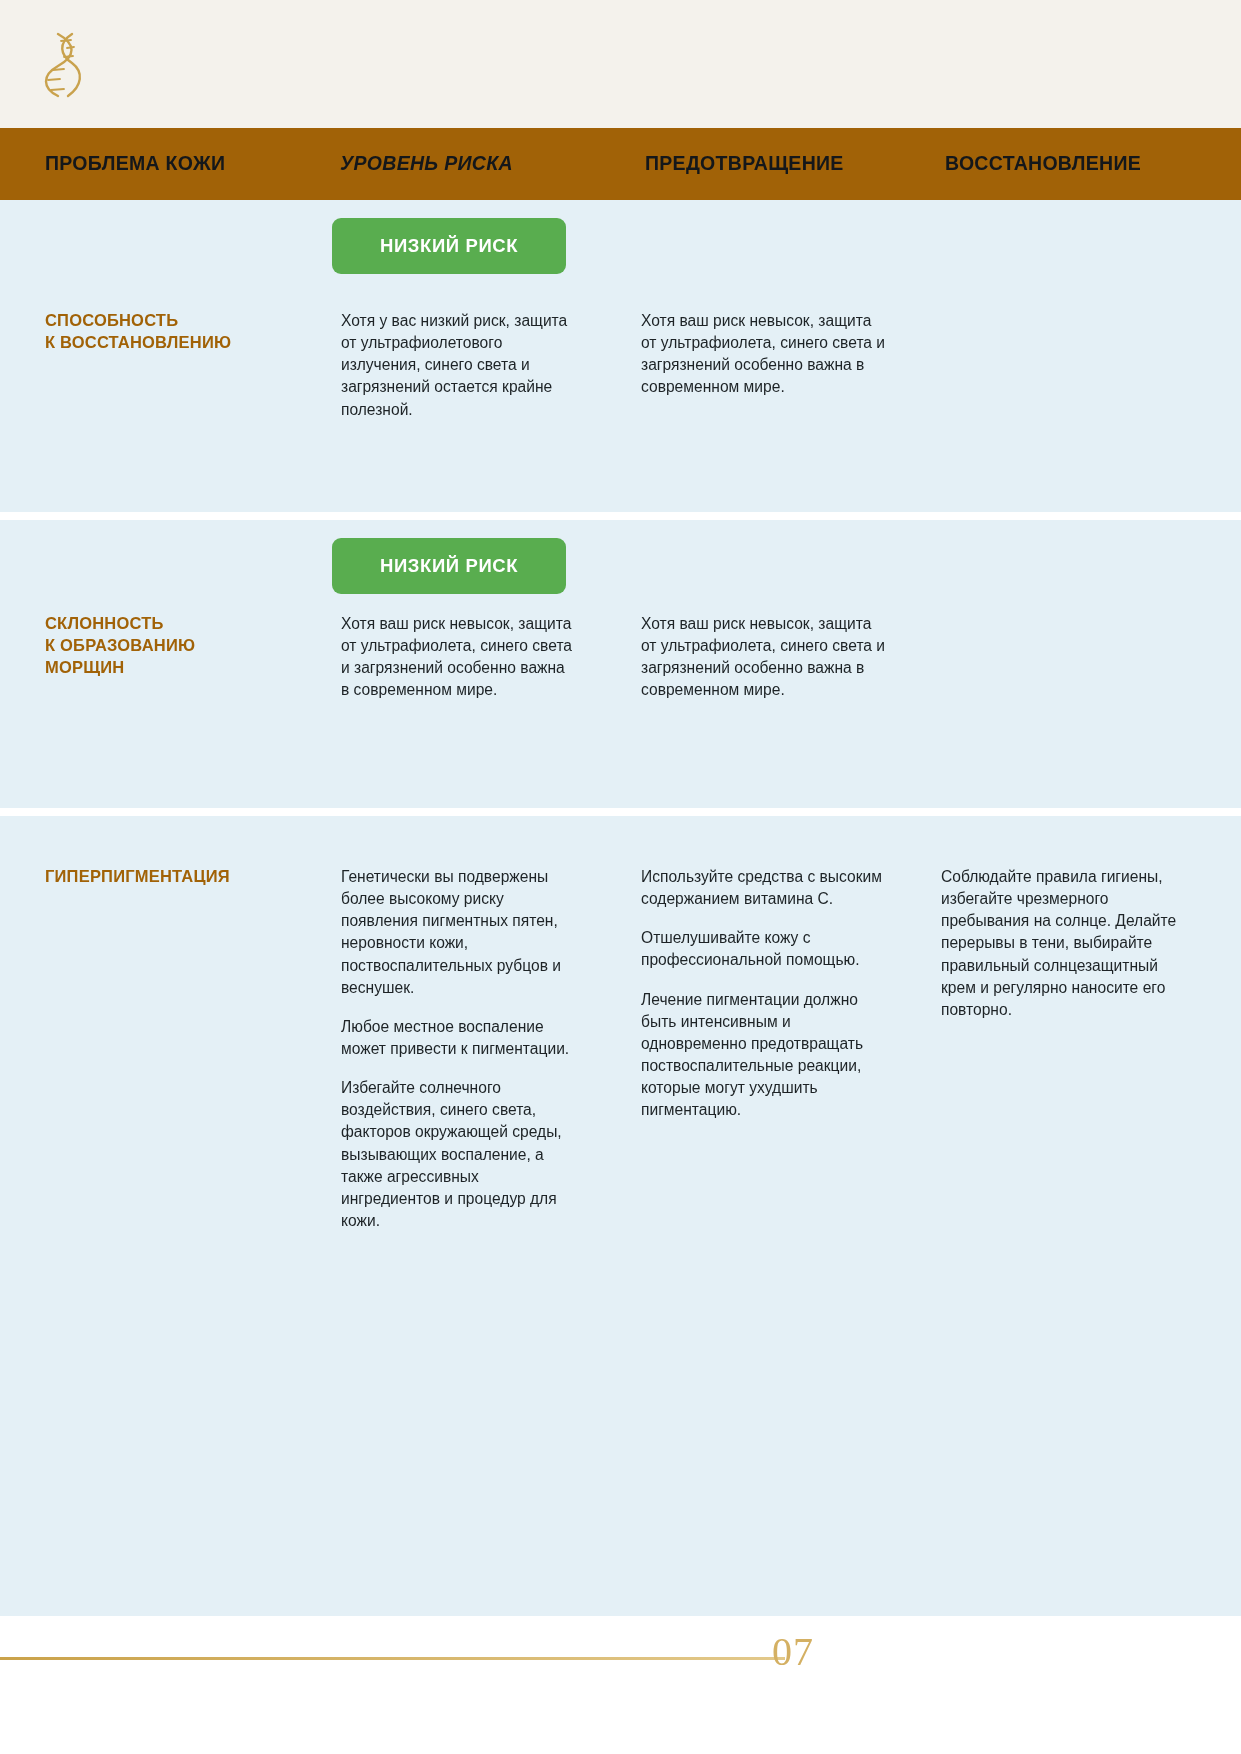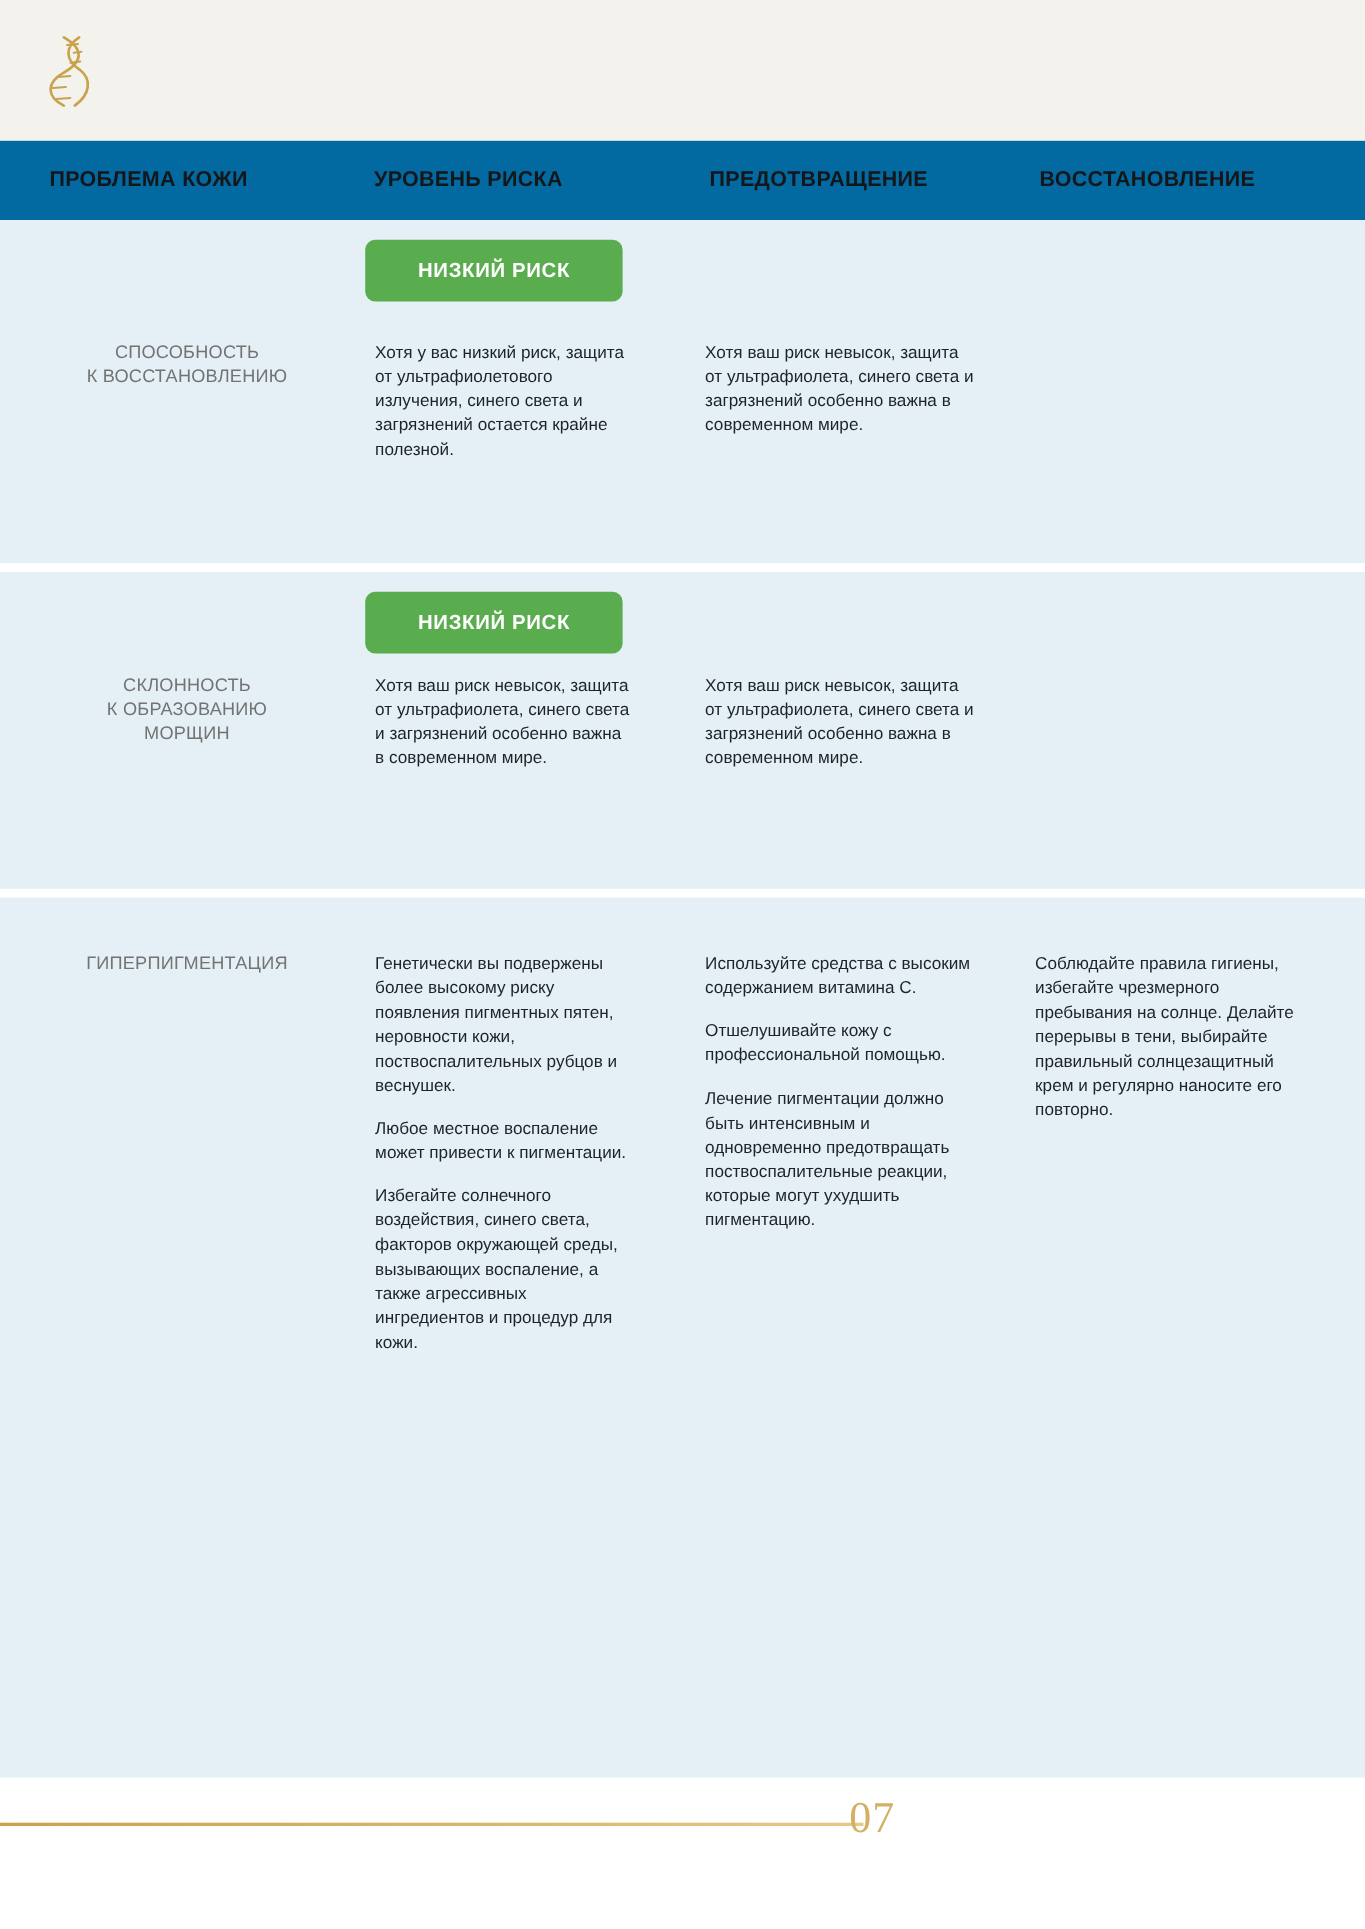--- a/index.html
+++ b/index.html
@@ -36,59 +36,58 @@
     height: 70px;
   }
 
   
   .col-headers {
     position: absolute;
     left: 0;
     top: 128px;
     width: 1241px;
     height: 72px;
-    background: #0369a1;
+    background: #a16207;
   }
   .col-head {
     position: absolute;
     top: 24px;
     font-size: 19.5px;
     font-weight: bold;
     letter-spacing: 0.3px;
     color: #14171a;
     text-transform: uppercase;
     white-space: nowrap;
   }
   .ch1 { left: 45px; }
-  .ch2 { left: 340px; }
+  .ch2 { left: 340px; font-style: italic; }
   .ch3 { left: 645px; text-align: center; }
   .ch4 { left: 945px; }
 
   
   .row {
     position: absolute;
     left: 0;
     width: 1241px;
     background: #e4f0f6;
   }
   .row.r1 { top: 200px;  height: 312px; }
   .row.r2 { top: 520px;  height: 288px; }
   .row.r3 { top: 816px;  height: 800px; }
 
   .row-title {
     position: absolute;
     left: 45px;
     width: 250px;
     font-size: 16.5px;
-    font-weight: normal;
+    font-weight: bold;
     line-height: 1.32;
-    color: #737373;
+    color: #a16207;
     text-transform: uppercase;
     letter-spacing: 0.2px;
-    text-align: center;
   }
   .r1 .row-title { top: 110px; }
   .r2 .row-title { top: 93px; }
   .r3 .row-title { top: 50px; }
 
   .badge {
     position: absolute;
     left: 332px;
     display: inline-block;
     padding: 17px 48px;

